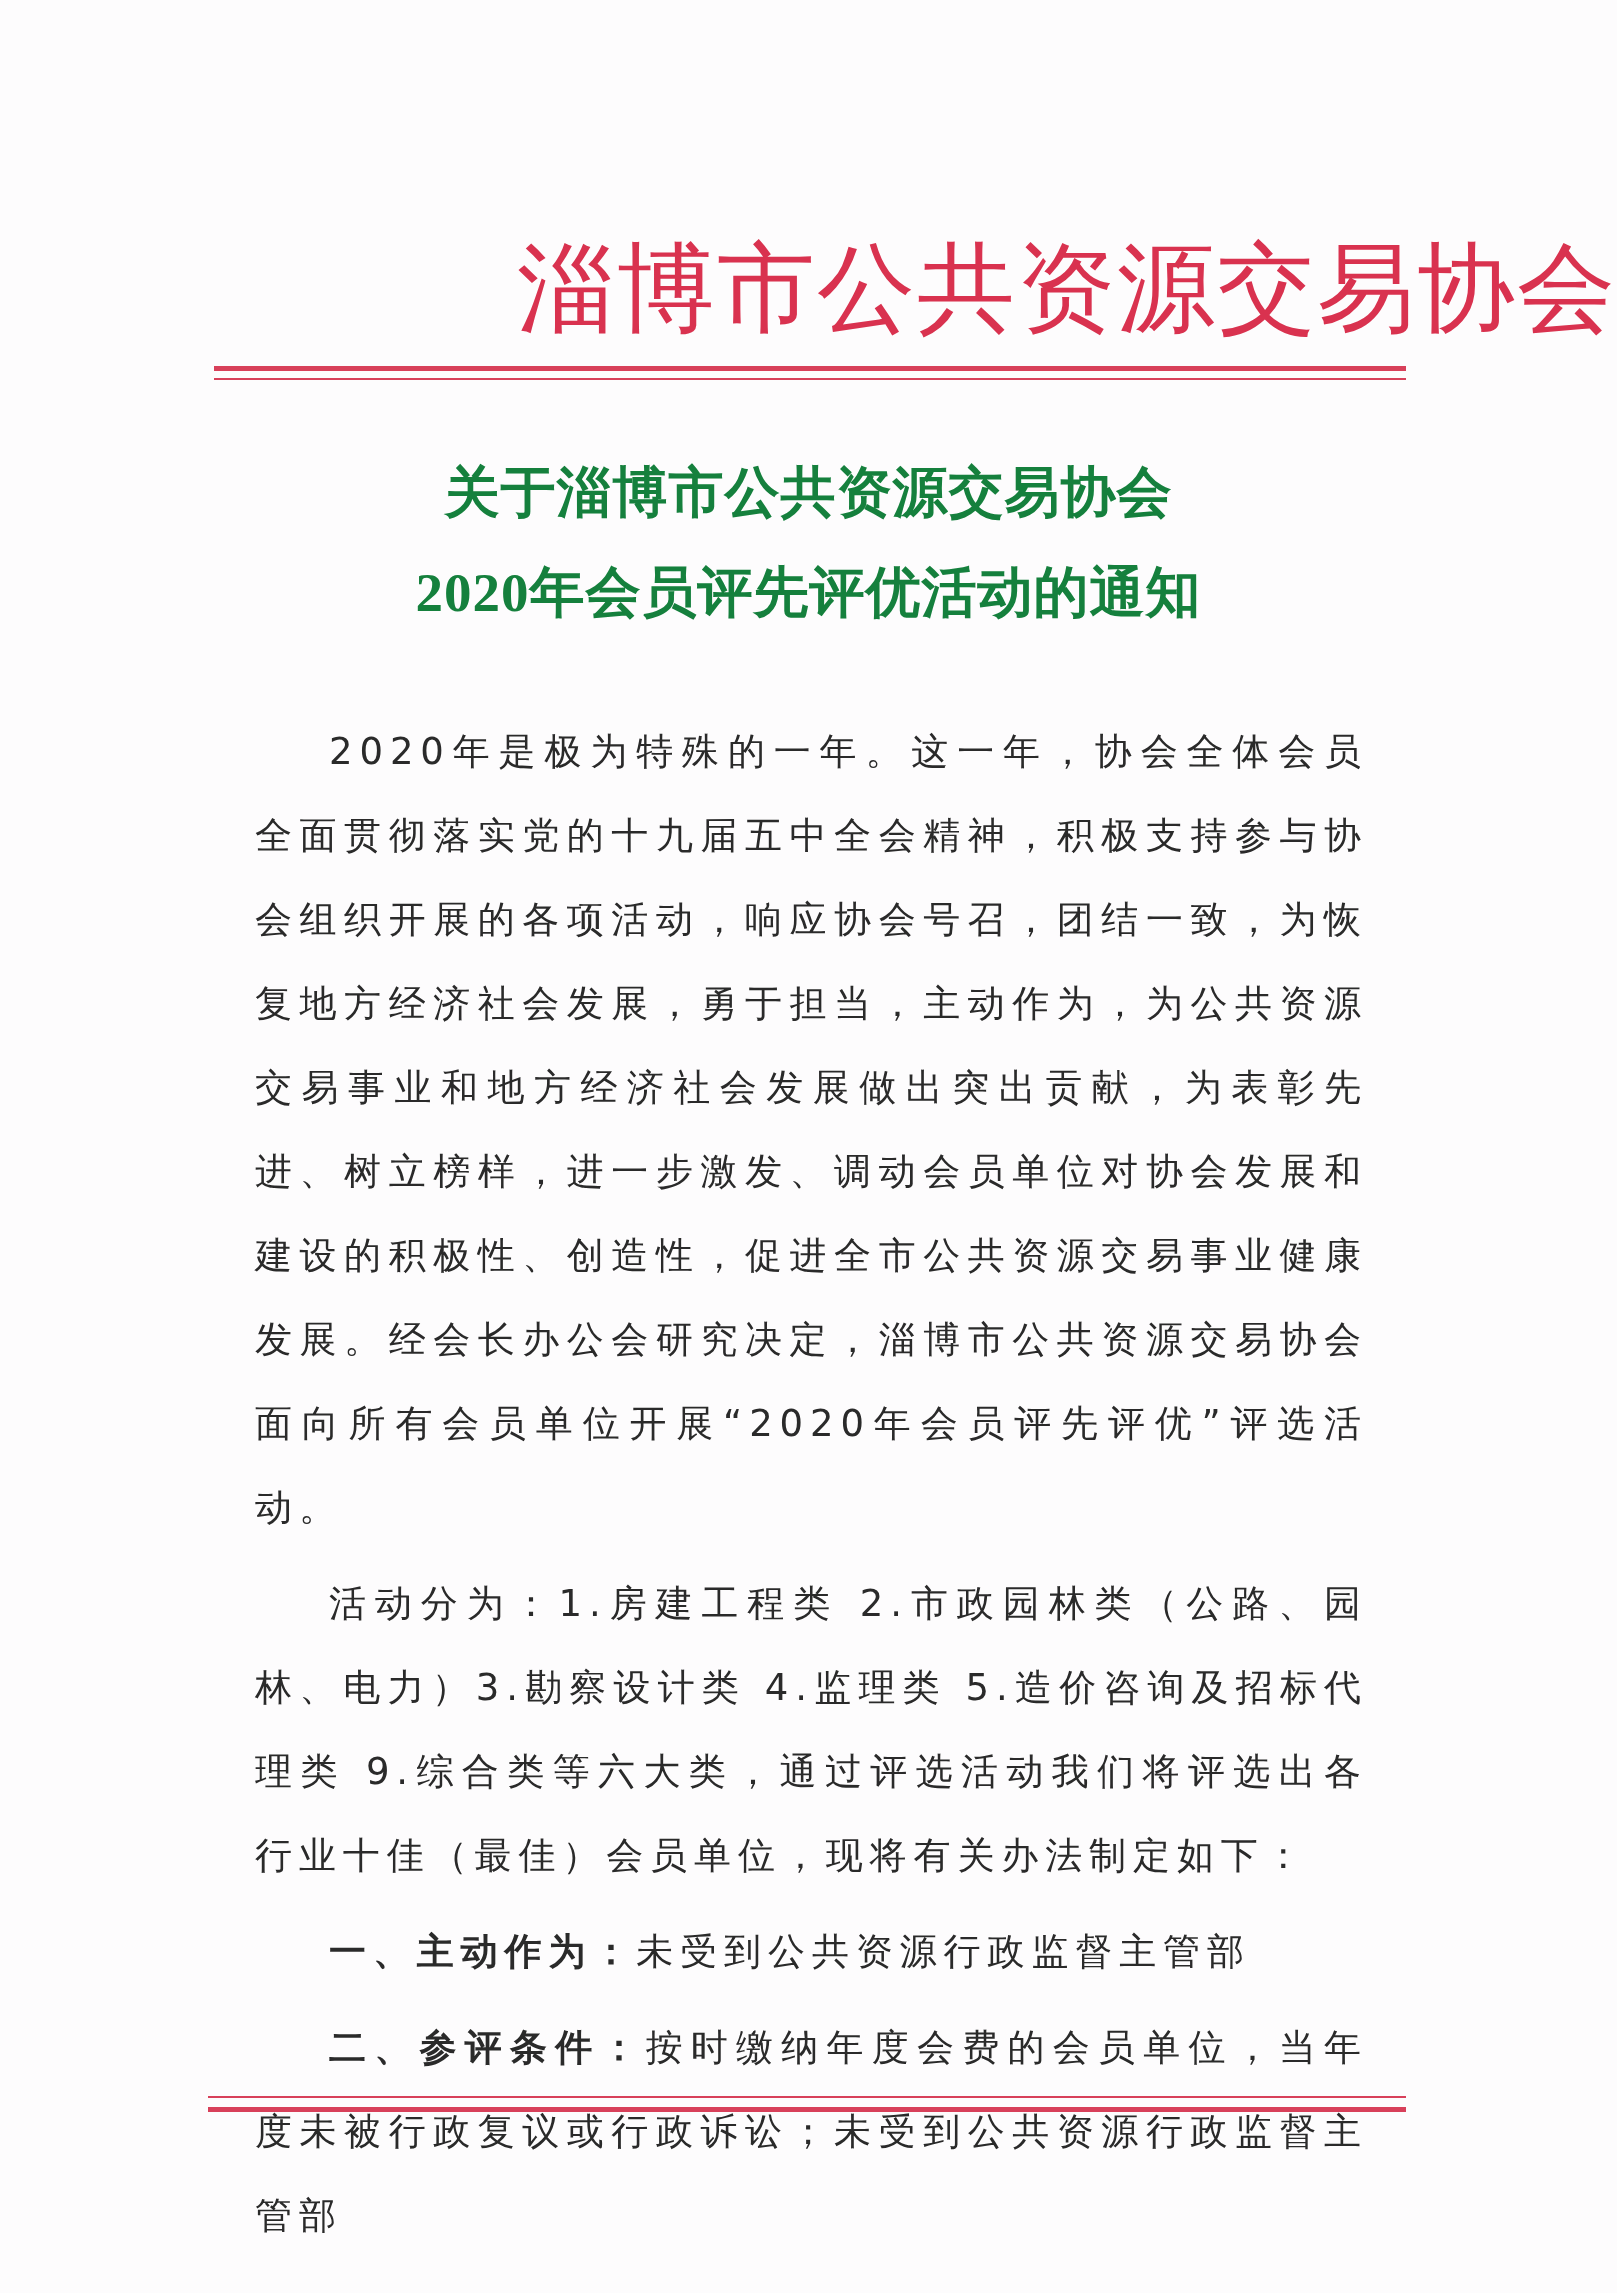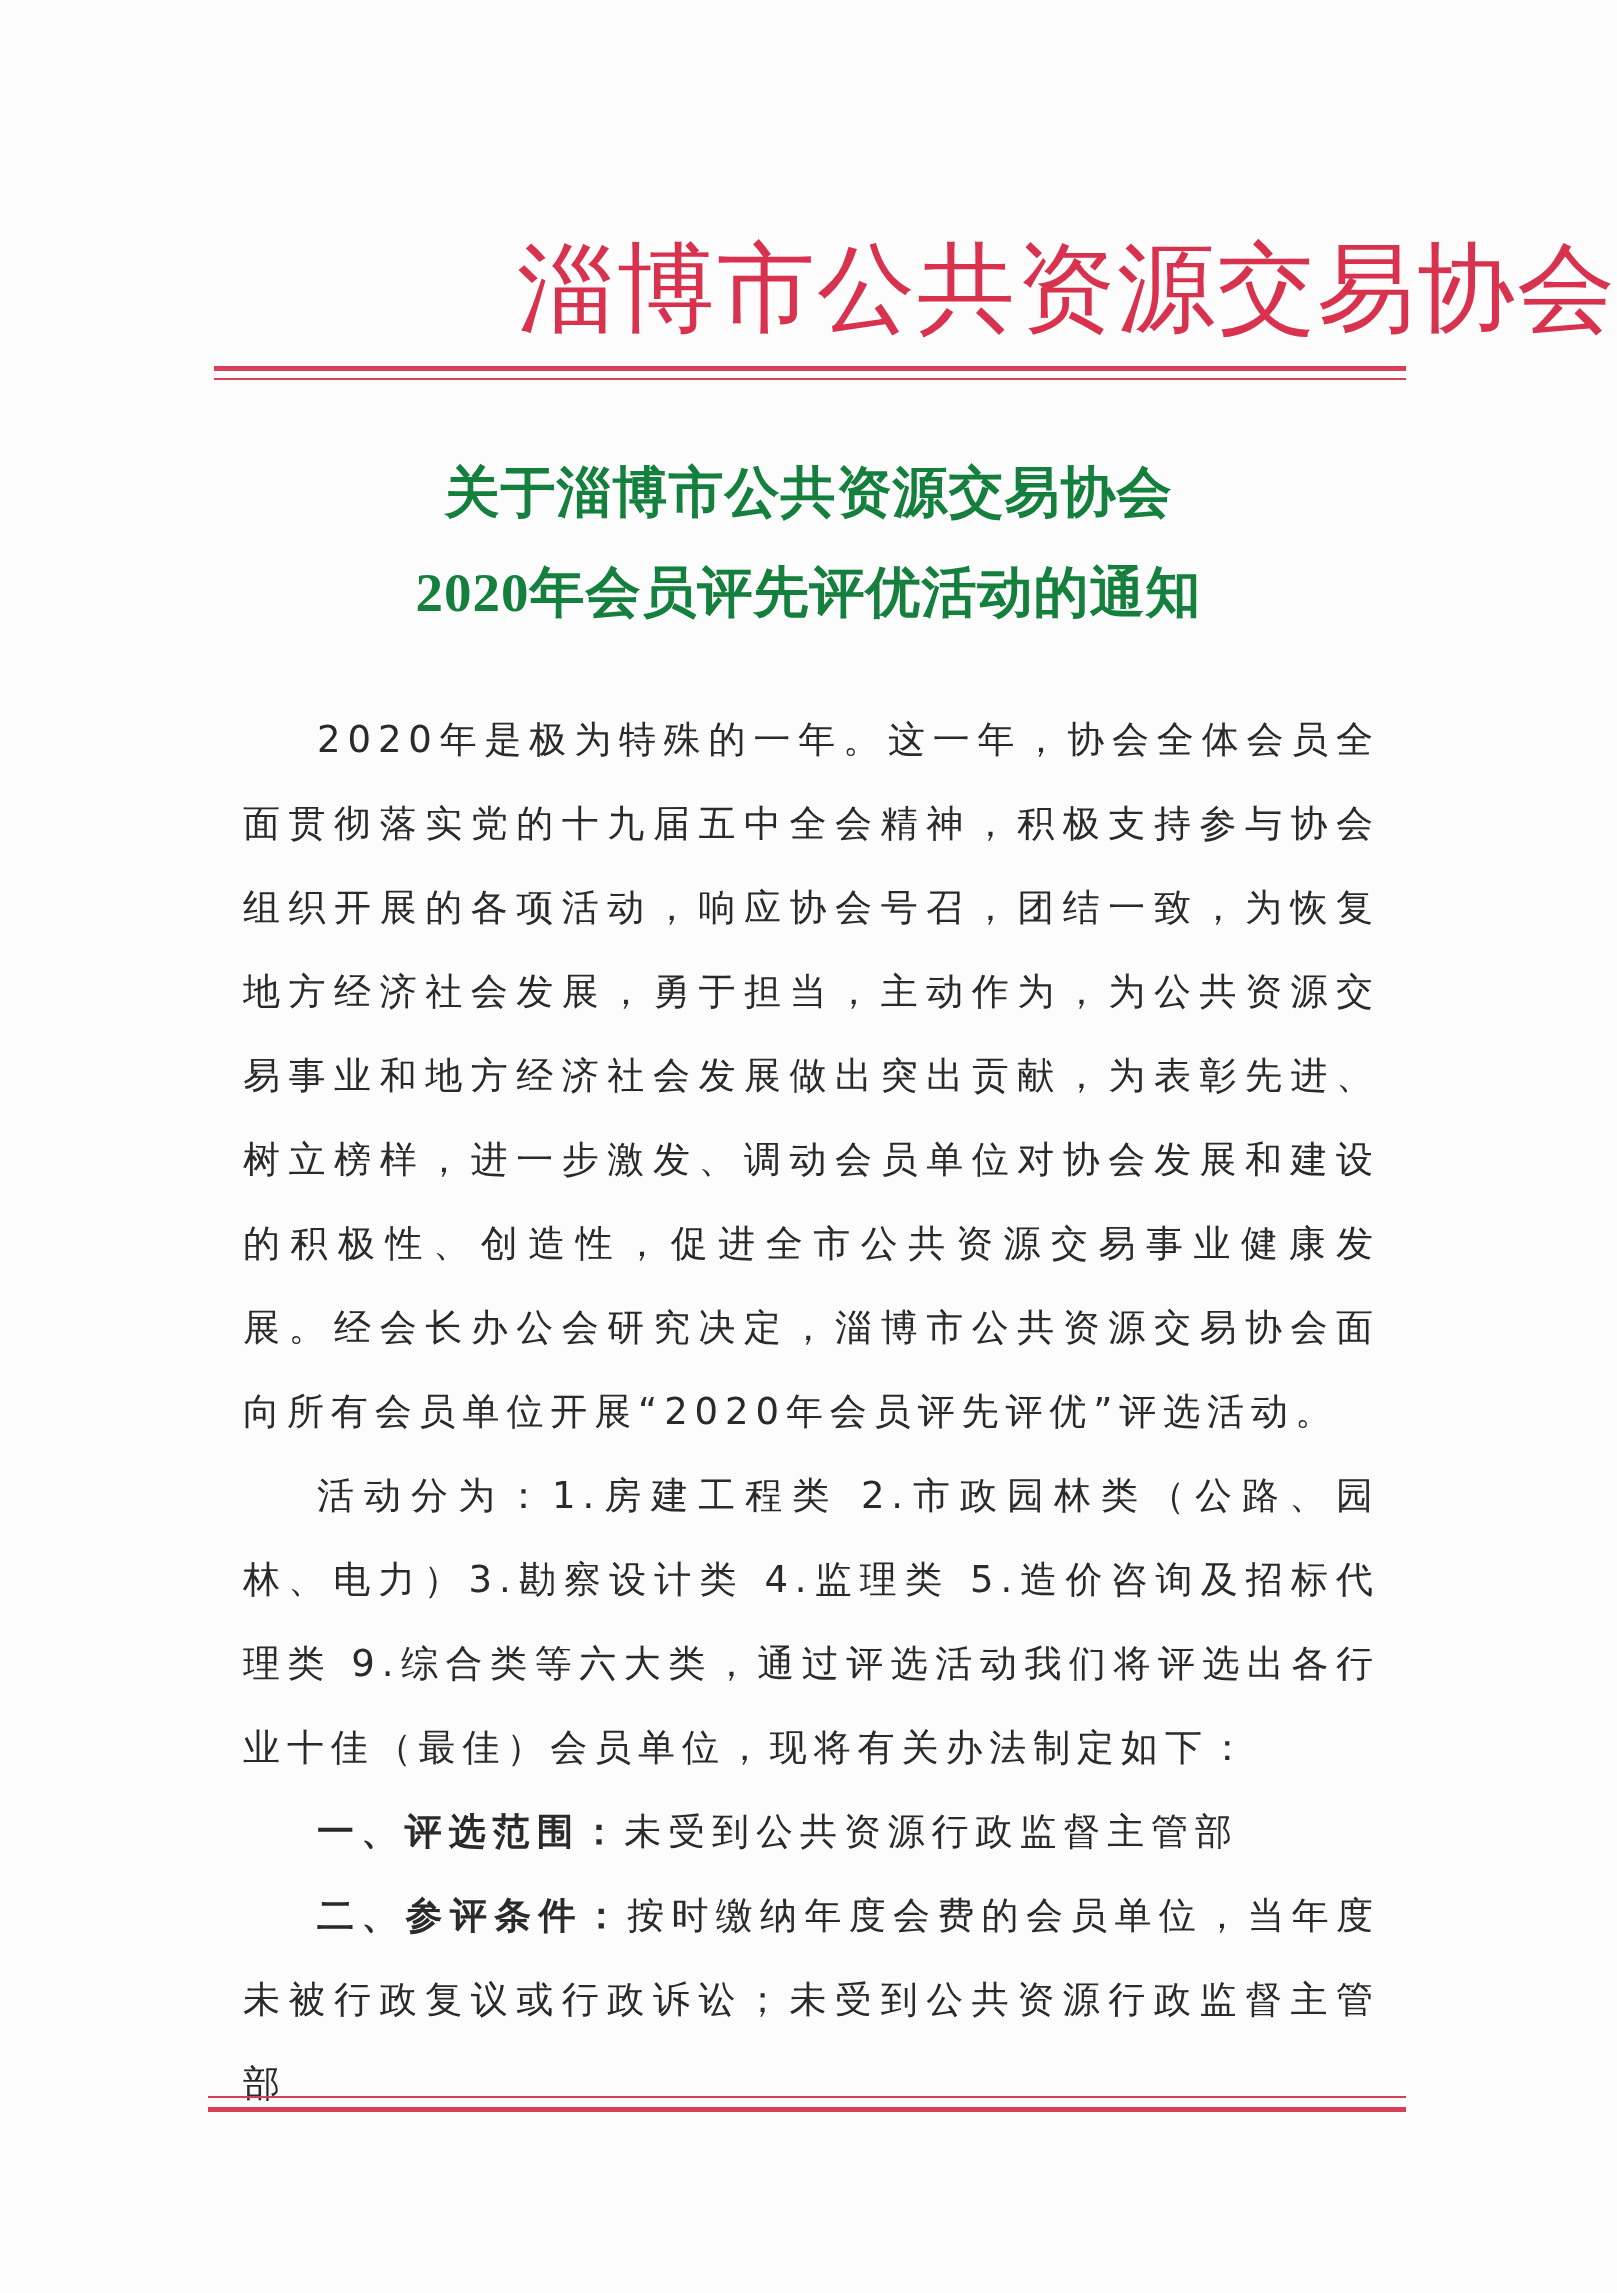--- a/index.html
+++ b/index.html
@@ -55,40 +55,40 @@
       width: 1137px;
       top: 698px;
       font-family: "DejaVu Sans", "Liberation Sans", sans-serif;
       font-size: 37px;
       line-height: 84px;
       color: #2a2a2a;
       letter-spacing: 6.9px;
       text-align: justify;
     }
     .body p {
-      margin: 0;
+      margin: 12px;
       text-indent: 2em;
     }
     .body .bold {
       font-weight: bold;
     }
   </style>
 </head>
 <body>
 
 <div class="letterhead">淄博市公共资源交易协会</div>
 
 <div class="rule thick" style="left:214px; top:366px; width:1192px;"></div>
 <div class="rule thin" style="left:214px; top:378px; width:1192px;"></div>
 
 <div class="title line1">关于淄博市公共资源交易协会</div>
 <div class="title line2">2020年会员评先评优活动的通知</div>
 
 <div class="body">
   <p>2020年是极为特殊的一年。这一年，协会全体会员全面贯彻落实党的十九届五中全会精神，积极支持参与协会组织开展的各项活动，响应协会号召，团结一致，为恢复地方经济社会发展，勇于担当，主动作为，为公共资源交易事业和地方经济社会发展做出突出贡献，为表彰先进、树立榜样，进一步激发、调动会员单位对协会发展和建设的积极性、创造性，促进全市公共资源交易事业健康发展。经会长办公会研究决定，淄博市公共资源交易协会面向所有会员单位开展“2020年会员评先评优”评选活动。</p>
   <p>活动分为：1.房建工程类 2.市政园林类（公路、园林、电力）3.勘察设计类 4.监理类 5.造价咨询及招标代理类 9.综合类等六大类，通过评选活动我们将评选出各行业十佳（最佳）会员单位，现将有关办法制定如下：</p>
-  <p><span class="bold">一、评选范围：</span><span>未受到公共资源行政监督主管部</span></p>
+  <p><span class="bold">一、主动作为：</span><span>未受到公共资源行政监督主管部</span></p>
   <p><span class="bold">二、参评条件：</span><span>按时缴纳年度会费的会员单位，当年度未被行政复议或行政诉讼；未受到公共资源行政监督主管部</span></p>
 </div>
 
 <div class="rule thin" style="left:208px; top:2096px; width:1198px;"></div>
 <div class="rule thick" style="left:208px; top:2107px; width:1198px;"></div>
 
 
 </body></html>

